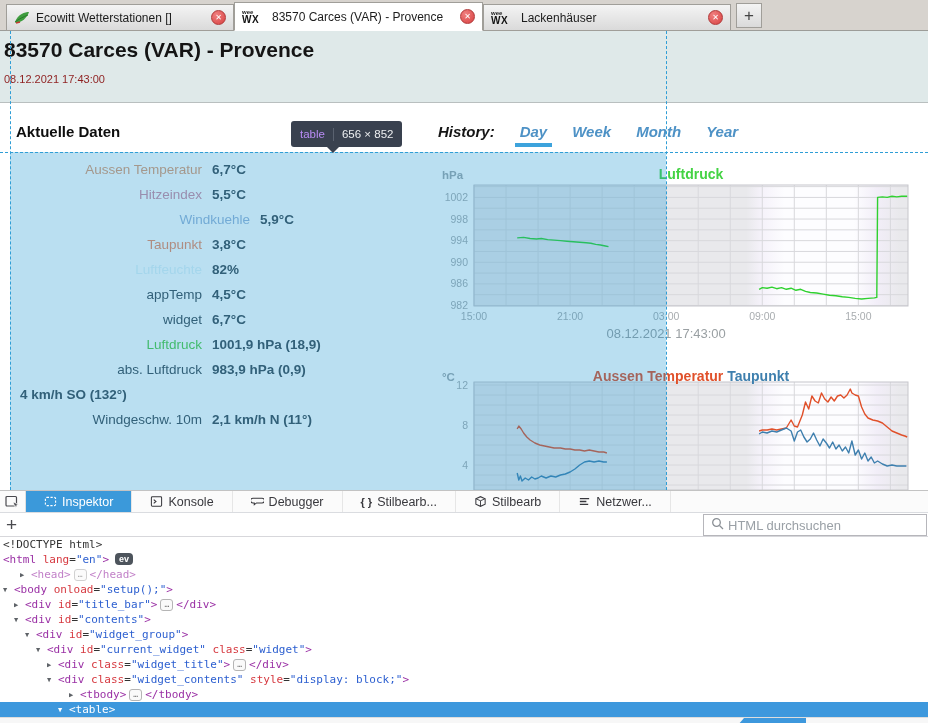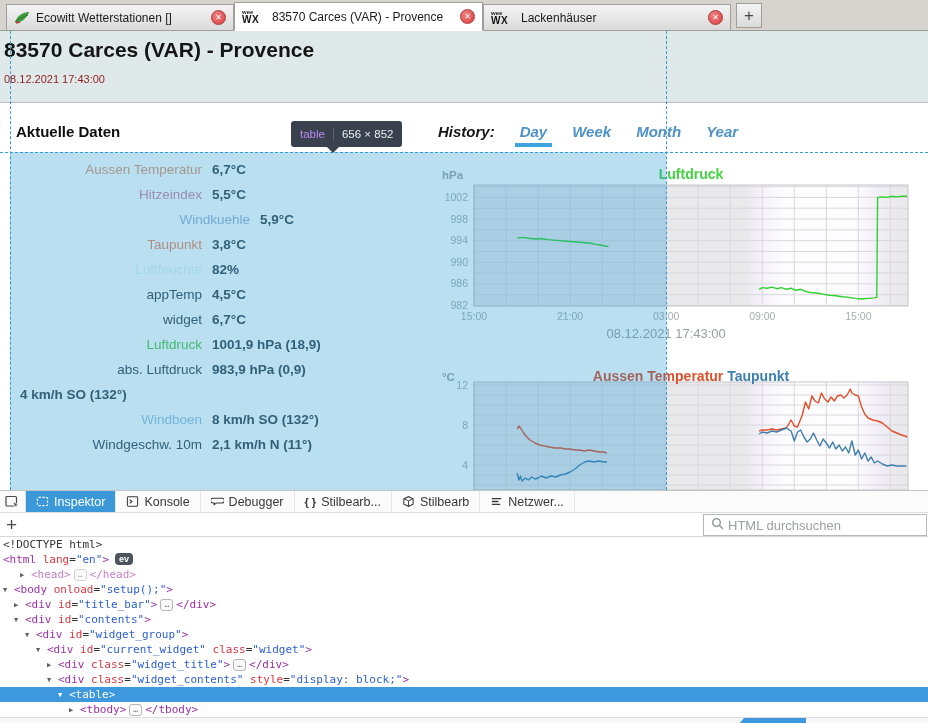--- a/index.html
+++ b/index.html
@@ -50,21 +50,21 @@
                 display:flex; align-items:center; padding:0 9px; font-size:11.5px; z-index:5; }
   .hl-tooltip .tt-tag { color:#b98cf5; }
   .hl-tooltip .tt-sep { width:1px; height:13px; background:#5a6270; margin:0 8px; }
   .hl-tooltip .tt-size { color:#eceef0; }
   .hl-tooltip:after { content:""; position:absolute; left:36px; bottom:-6px; border:6px solid transparent; border-top-color:#39414f; border-bottom:none; }
 
   
   .devtools { height:233px; background:#fff; border-top:1px solid #c3c3c3; font-family:"Liberation Sans",sans-serif; }
   .dt-tabbar { height:22px; background:#fbfbfb; border-bottom:1px solid #dadce0; display:flex; align-items:stretch; }
   .dt-pick { width:26px; display:flex; align-items:center; justify-content:center; border-right:1px solid #e0e0e0; color:#4a4a4f; }
-  .dt-tab { display:flex; align-items:center; gap:5px; padding:0 10px; font-size:12.5px; color:#38383d; border-right:1px solid #e6e6e6; cursor:pointer; }
+  .dt-tab { display:flex; align-items:center; gap:5px; padding:0 18px; font-size:12.5px; color:#38383d; border-right:1px solid #e6e6e6; cursor:pointer; }
   .dt-tab.active { background:#3b99da; color:#fff; }
   .dt-tab svg, .dt-pick svg { flex:none; }
   .dt-brace { font-size:11px; font-weight:700; }
   .dt-toolbar { position:relative; height:24px; border-bottom:1px solid #d7d7db; background:#fff; }
   .dt-plus { position:absolute; left:6px; top:0px; font-size:19px; font-weight:300; color:#4a4a4f; line-height:23px; }
   .dt-search { position:absolute; right:1px; top:1px; width:224px; height:22px; border:1px solid #b6b6bb; background:#fff;
                font-size:13px; color:#333; padding:0 4px 0 24px; font-family:"Liberation Sans",sans-serif; }
   .dt-search::placeholder { color:#9aa0a6; }
   .dt-search-ico { position:absolute; right:204px; top:4px; pointer-events:none; }
 
@@ -165,24 +165,20 @@
         <div class="w-row">
           <span class="w-label" style="color: rgb(85, 204, 68);">Luftdruck</span>
           <span class="w-value">1001,9 hPa (18,9)</span>
         </div>
         <div class="w-row">
           <span class="w-label" style="color: rgb(60, 74, 84);">abs. Luftdruck</span>
           <span class="w-value">983,9 hPa (0,9)</span>
         </div>
         <div class="w-row">
           <span class="w-value">4 km/h SO (132°)</span>
-        </div>
-        <div class="w-row">
-          <span class="w-label" style="color: rgb(156, 194, 220);">Windboen</span>
-          <span class="w-value">8 km/h SO (132°)</span>
         </div>
         <div class="w-row">
           <span class="w-label" style="color: rgb(60, 74, 84);">Windgeschw. 10m</span>
           <span class="w-value">2,1 km/h N (11°)</span>
         </div>
       </div>
 
     <svg id="chart-pressure" class="chart" width="478" height="180">
         <defs>
           <linearGradient id="dayg1" x1="0" x2="1" y1="0" y2="0">
@@ -359,21 +355,21 @@
         <div class="m-line" style="padding-left: 3px;"><span class="toks"><span class="tk-p">&lt;!DOCTYPE html&gt;</span></span></div>
         <div class="m-line" style="padding-left: 3px;"><span class="toks"><span class="tk-t">&lt;html</span><span class="tk-a"> lang</span><span class="tk-p">=</span><span class="tk-v">"en"</span><span class="tk-t">&gt;</span></span><span class="ev-badge">ev</span></div>
         <div class="m-line dim" style="padding-left: 20px;"><span class="twisty">▶</span><span class="toks"><span class="tk-t">&lt;head&gt;</span><span class="pill">…</span><span class="tk-t">&lt;/head&gt;</span></span></div>
         <div class="m-line" style="padding-left: 3px;"><span class="twisty">▼</span><span class="toks"><span class="tk-t">&lt;body</span><span class="tk-a"> onload</span><span class="tk-p">=</span><span class="tk-v">"setup();"</span><span class="tk-t">&gt;</span></span></div>
         <div class="m-line" style="padding-left: 14px;"><span class="twisty">▶</span><span class="toks"><span class="tk-t">&lt;div</span><span class="tk-a"> id</span><span class="tk-p">=</span><span class="tk-v">"title_bar"</span><span class="tk-t">&gt;</span><span class="pill">…</span><span class="tk-t">&lt;/div&gt;</span></span></div>
         <div class="m-line" style="padding-left: 14px;"><span class="twisty">▼</span><span class="toks"><span class="tk-t">&lt;div</span><span class="tk-a"> id</span><span class="tk-p">=</span><span class="tk-v">"contents"</span><span class="tk-t">&gt;</span></span></div>
         <div class="m-line" style="padding-left: 25px;"><span class="twisty">▼</span><span class="toks"><span class="tk-t">&lt;div</span><span class="tk-a"> id</span><span class="tk-p">=</span><span class="tk-v">"widget_group"</span><span class="tk-t">&gt;</span></span></div>
         <div class="m-line" style="padding-left: 36px;"><span class="twisty">▼</span><span class="toks"><span class="tk-t">&lt;div</span><span class="tk-a"> id</span><span class="tk-p">=</span><span class="tk-v">"current_widget"</span><span class="tk-a"> class</span><span class="tk-p">=</span><span class="tk-v">"widget"</span><span class="tk-t">&gt;</span></span></div>
         <div class="m-line" style="padding-left: 47px;"><span class="twisty">▶</span><span class="toks"><span class="tk-t">&lt;div</span><span class="tk-a"> class</span><span class="tk-p">=</span><span class="tk-v">"widget_title"</span><span class="tk-t">&gt;</span><span class="pill">…</span><span class="tk-t">&lt;/div&gt;</span></span></div>
         <div class="m-line" style="padding-left: 47px;"><span class="twisty">▼</span><span class="toks"><span class="tk-t">&lt;div</span><span class="tk-a"> class</span><span class="tk-p">=</span><span class="tk-v">"widget_contents"</span><span class="tk-a"> style</span><span class="tk-p">=</span><span class="tk-v">"display: block;"</span><span class="tk-t">&gt;</span></span></div>
+        <div class="m-line" style="padding-left: 69px;"><span class="twisty">▶</span><span class="toks"><span class="tk-t">&lt;tbody&gt;</span><span class="pill">…</span><span class="tk-t">&lt;/tbody&gt;</span></span></div>
         <div class="m-line selected" style="padding-left: 58px;"><span class="twisty">▼</span><span class="toks"><span class="tk-t">&lt;table&gt;</span></span></div>
-        <div class="m-line" style="padding-left: 69px;"><span class="twisty">▶</span><span class="toks"><span class="tk-t">&lt;tbody&gt;</span><span class="pill">…</span><span class="tk-t">&lt;/tbody&gt;</span></span></div>
       </div>
     <div class="breadcrumb">
       <div class="bc-sel"></div>
     </div>
   </div>
 
 </div>
 
 </body></html>

